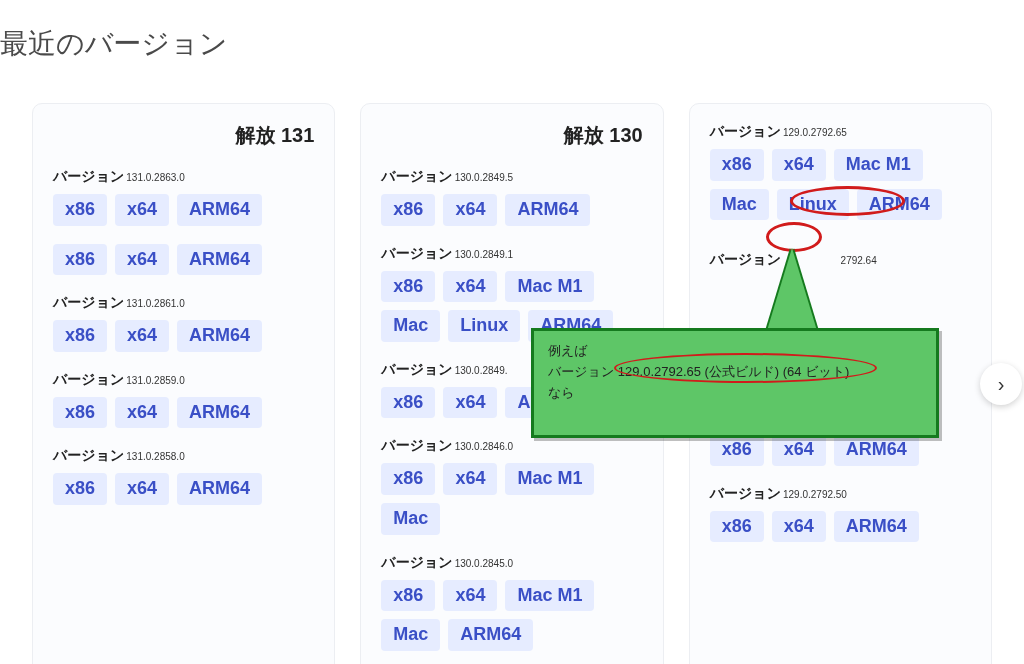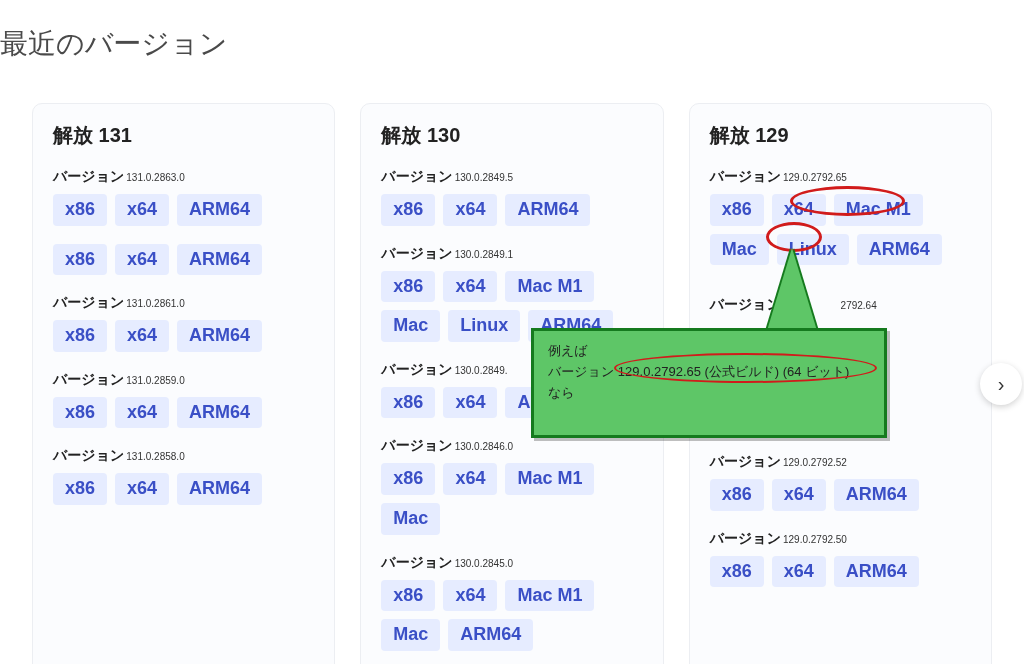--- a/index.html
+++ b/index.html
@@ -31,20 +31,21 @@
     border: 1px solid #eceef2;
     border-radius: 10px;
     padding: 18px 20px 22px 20px;
     min-width: 0;
   }
   .col-title {
     font-size: 20px;
     font-weight: 700;
     color: #222;
     margin-bottom: 18px;
+    text-align: right;
   }
   .ver-block { margin-bottom: 18px; }
   .ver-line { margin-bottom: 8px; }
   .ver-label { font-weight: 700; font-size: 14px; color: #222; }
   .ver-num   { font-weight: 400; font-size: 10px; color: #333; margin-left: 2px; }
   .chips { display: flex; flex-wrap: wrap; gap: 8px; }
   .chip {
     background: #e6ecff;
     color: #3a4fc6;
     font-size: 18px;
@@ -73,21 +74,21 @@
     position: absolute;
     border: 3px solid #d11b1b;
     border-radius: 50%;
     pointer-events: none;
   }
   
   .callout {
     position: absolute;
     left: 531px;
     top: 328px;
-    width: 356px;
+    width: 408px;
     height: 110px;
     background: #5ec667;
     border: 3px solid #157a1e;
     box-shadow: 3px 3px 0 rgba(0,0,0,0.25);
     padding: 10px 14px;
     font-size: 13px;
     color: #222;
   }
   .callout .line { line-height: 1.6; }
   .callout-tail {
@@ -218,24 +219,20 @@
         <span class="chip">x86</span>
         <span class="chip">x64</span>
         <span class="chip">Mac M1</span>
         <span class="chip">Mac</span>
         <span class="chip">ARM64</span>
       </div>
     </div>
   </div>
 
   <div class="col">
-    <div class="col-title">
-      <span>解放</span>
-      <span>129</span>
-    </div>
 
     <div class="ver-block">
       <div class="ver-line"><span class="ver-label">バージョン</span><span class="ver-num">129.0.2792.65</span></div>
       <div class="chips">
         <span class="chip">x86</span>
         <span class="chip">x64</span>
         <span class="chip">Mac M1</span>
         <span class="chip">Mac</span>
         <span class="chip">Linux</span>
         <span class="chip">ARM64</span>

